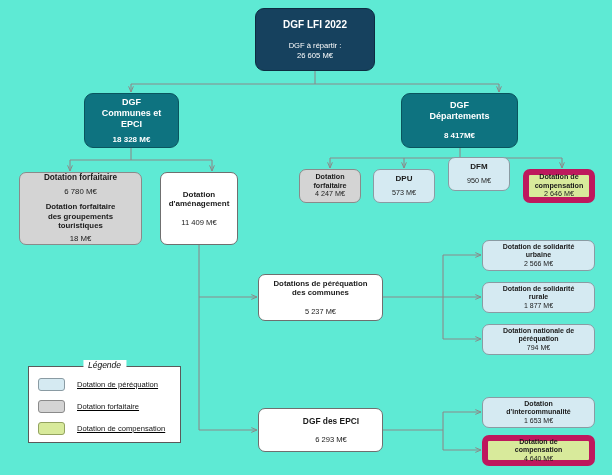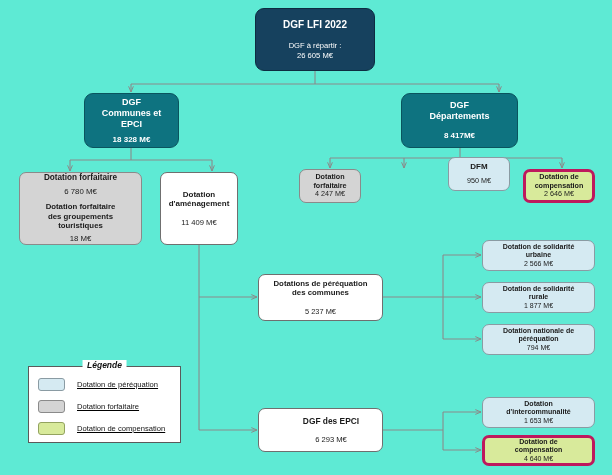--- a/index.html
+++ b/index.html
@@ -59,21 +59,21 @@
     border: 1px solid #8a8a8a;
     color: #1a1a1a;
   }
   .v-perequation {
     background: #d5eaf2;
     border: 1px solid #8a9ba3;
     color: #1a1a1a;
   }
   .v-compensation {
     background: #d8ea9b;
-    border: 3px solid #be185d;
+    border: 6px solid #be185d;
     color: #1a1a1a;
   }
   .v-plain {
     background: #ffffff;
     border: 1px solid #6f6f6f;
     color: #1a1a1a;
   }
   
   .t-bold { font-weight: bold; }
   .gap-sm { height: 5px; }
@@ -91,21 +91,21 @@
     box-sizing: border-box;
   }
   #legend-title {
     position: absolute;
     left: 50%;
     top: -7px;
     transform: translateX(-50%);
     background: #ffffff;
     padding: 0 5px;
     font-style: italic;
-    font-weight: bold;
+    font-weight: normal;
     font-size: 8.5px;
     color: #111;
     white-space: nowrap;
   }
   .legend-row {
     display: flex;
     align-items: center;
     height: 22px;
     padding-left: 9px;
   }
@@ -215,20 +215,25 @@
     <span class="gap-md"></span>
     <span class="ln" style="font-size:7.6px;">11 409 M€</span>
   </div>
 
   <div class="node v-forfaitaire" style="left:299px; top:169px; width:62px; height:34px; font-size:7.2px;">
     <span class="ln t-bold">Dotation</span>
     <span class="ln t-bold">forfaitaire</span>
     <span class="ln">4 247 M€</span>
   </div>
 
+  <div class="node v-perequation" style="left:373px; top:169px; width:62px; height:34px; font-size:7.2px;">
+    <span class="ln t-bold" style="font-size:8px;">DPU</span>
+    <span class="gap-sm"></span>
+    <span class="ln">573 M€</span>
+  </div>
 
   <div class="node v-perequation" style="left:448px; top:157px; width:62px; height:34px; font-size:7.2px;">
     <span class="ln t-bold" style="font-size:8px;">DFM</span>
     <span class="gap-sm"></span>
     <span class="ln">950 M€</span>
   </div>
 
   <div class="node v-compensation" style="left:523px; top:169px; width:72px; height:34px; font-size:7.2px;">
     <span class="ln t-bold">Dotation de</span>
     <span class="ln t-bold">compensation</span>

